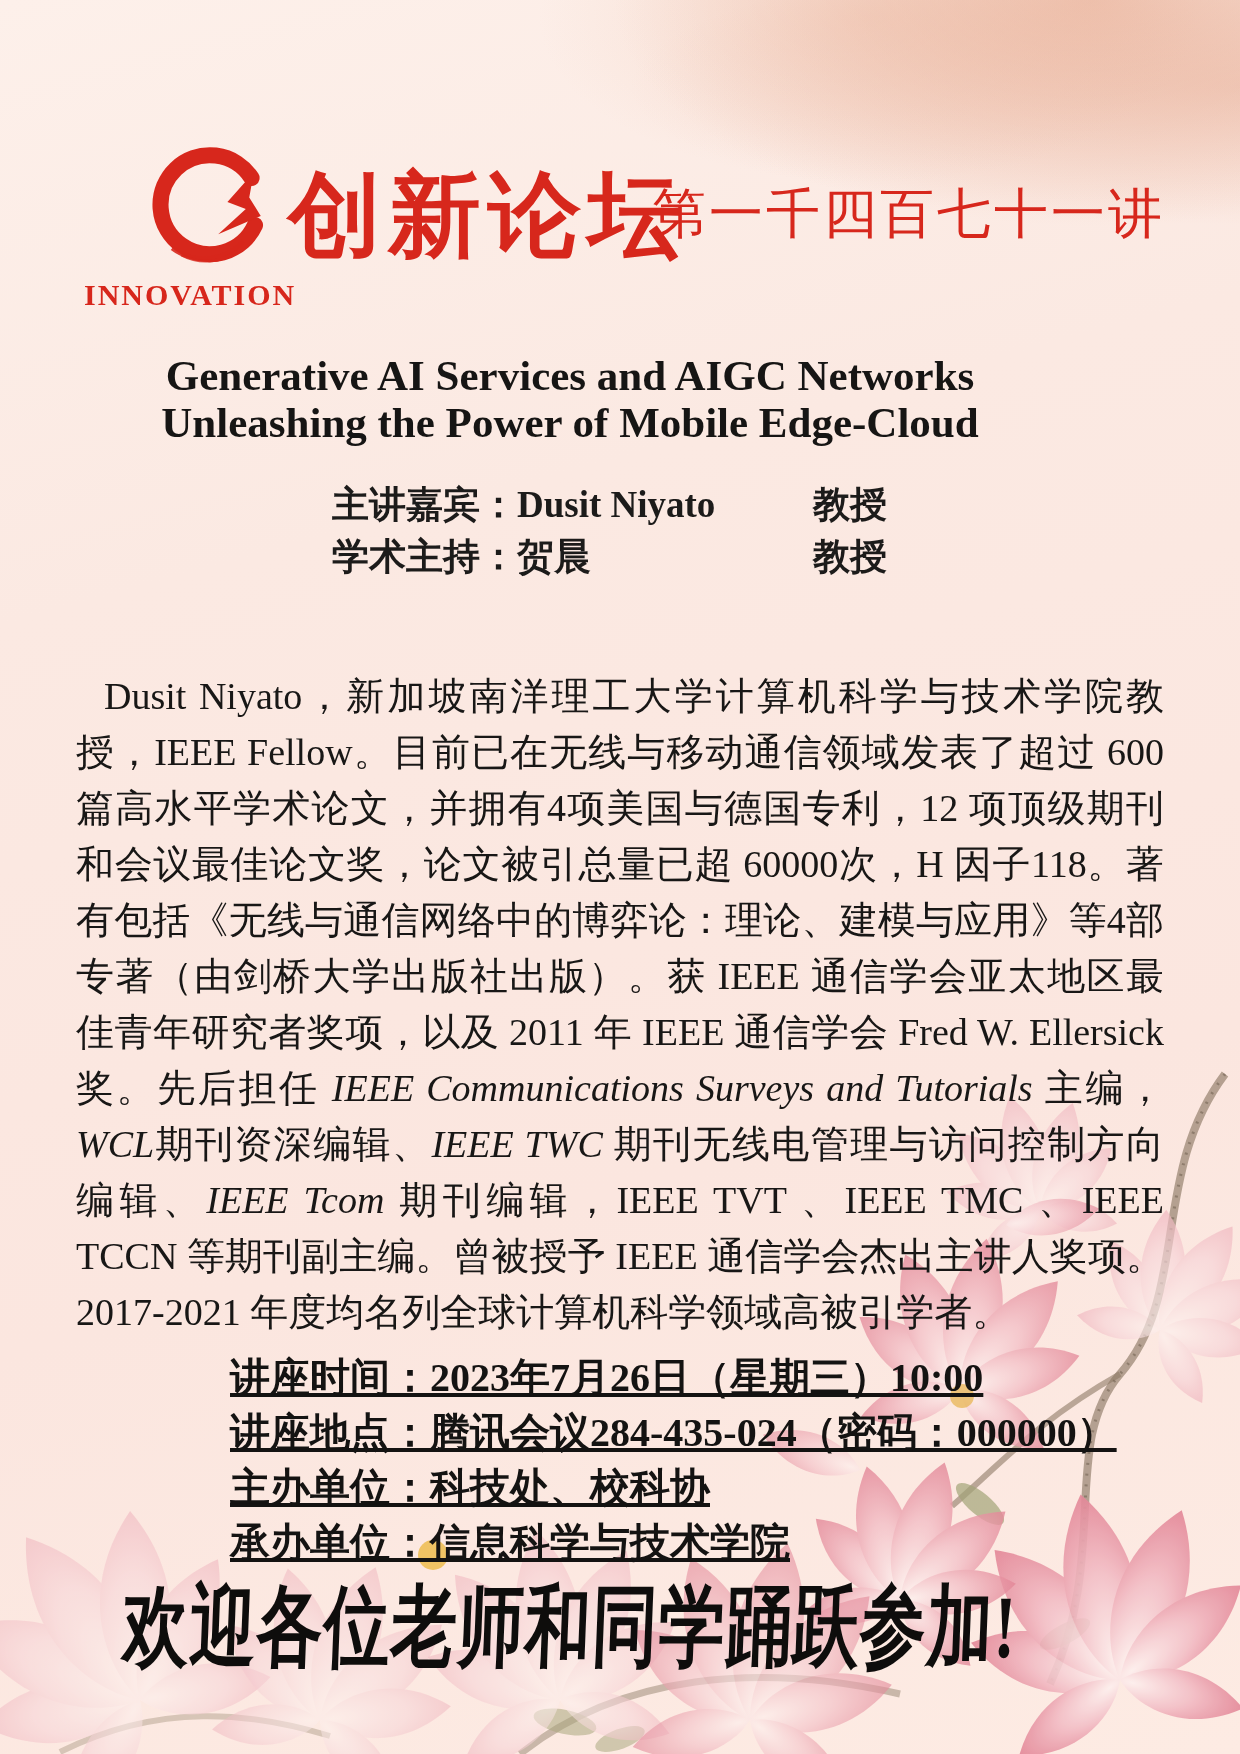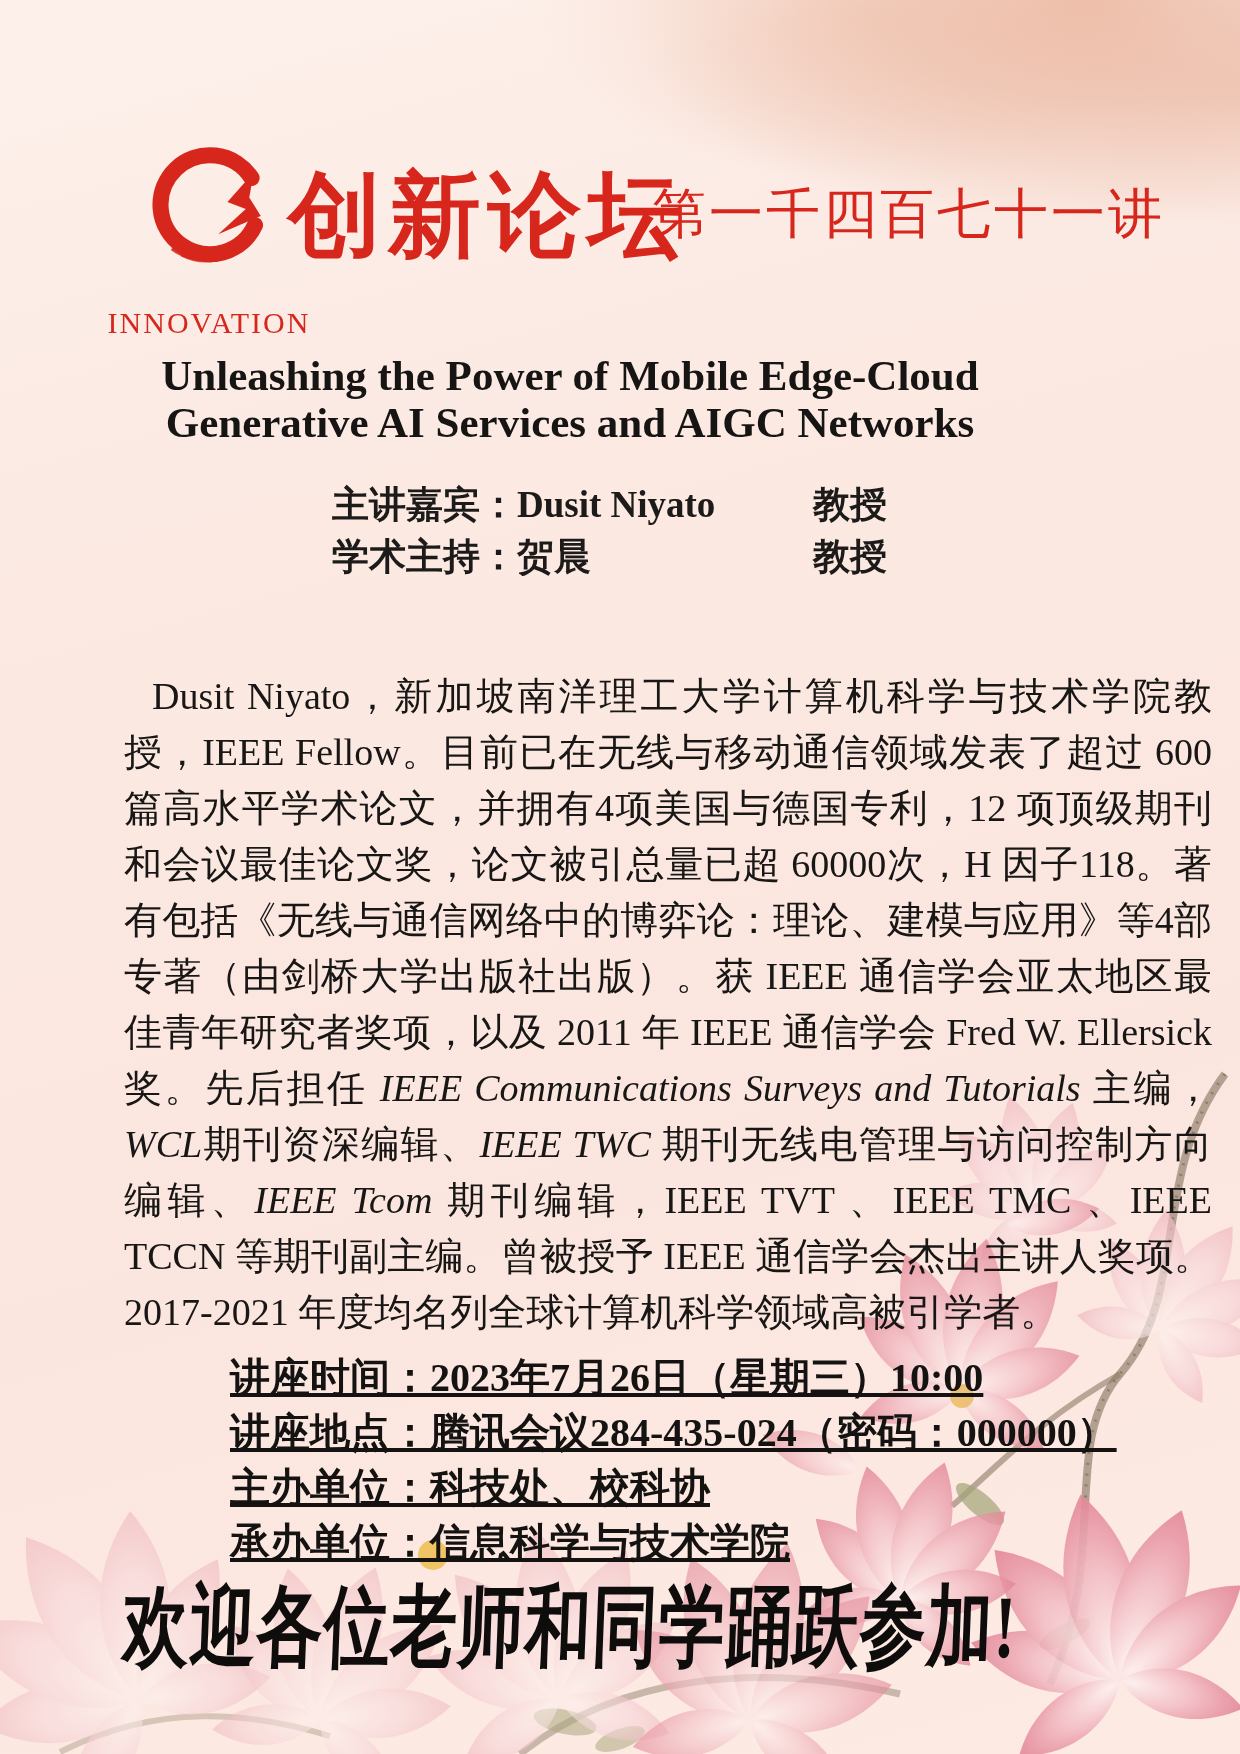--- a/index.html
+++ b/index.html
@@ -17,21 +17,21 @@
     background:
       radial-gradient(55% 75% at 88% 0%,rgba(228,160,130,.50),rgba(228,160,130,0) 70%),
       radial-gradient(38% 55% at 70% 4%,rgba(238,192,170,.40),rgba(238,192,170,0) 70%),
       radial-gradient(70% 45% at 101% 20%,rgba(222,148,118,.30),rgba(222,148,118,0) 72%);
   }
   .flowers{position:absolute;left:0;top:1034px;z-index:0;}
   
   .logo-svg{position:absolute;left:130px;top:140px;width:158px;height:138px;z-index:1;}
   .logo-word{
     position:absolute;left:84px;top:278px;width:250px;z-index:1;
-    text-align:center;font-size:30px;letter-spacing:2px;color:#d7271c;font-weight:400;margin-top:28px;
+    text-align:left;font-size:30px;letter-spacing:2px;color:#d7271c;font-weight:700;
   }
   .forum-title{
     position:absolute;left:288px;top:153px;z-index:1;
     font-family:"Liberation Sans","DejaVu Sans",sans-serif;
     font-weight:900;font-size:93px;letter-spacing:7px;color:#d7271c;
   }
   .session-no{
     position:absolute;left:652px;top:178px;z-index:1;
     font-size:54px;letter-spacing:3px;color:#d7271c;font-weight:500;
   }
@@ -39,21 +39,21 @@
   .talk-title{
     position:absolute;left:0;top:352px;width:1140px;z-index:1;
     text-align:center;font-weight:700;font-size:43px;line-height:47px;color:#161514;
   }
   
   .speakers{position:absolute;left:332px;top:479px;z-index:1;font-size:37px;font-weight:700;line-height:52px;}
   .speakers .name{display:inline-block;min-width:296px;font-family:Liberation Serif, serif;}
   
   .bio{
     position:absolute;left:76px;top:630px;width:1088px;z-index:1;
-    font-size:38px;line-height:56px;text-align:justify;text-indent:28px;color:#181716;margin-left:48px;
+    font-size:38px;line-height:56px;text-align:justify;text-indent:28px;color:#181716;
   }
   .bio .it{font-style:italic;}
   
   .details{position:absolute;left:230px;top:1350px;z-index:1;font-size:40px;font-weight:700;line-height:55px;color:#141312;text-decoration:underline;}
   
   .welcome{
     position:absolute;left:0;top:1582px;width:1140px;z-index:2;
     text-align:center;font-size:66px;font-weight:900;color:#0e0d0c;
     transform:scaleY(1.35) skewX(-3deg);transform-origin:50% 50%;
     letter-spacing:1px;
@@ -121,22 +121,22 @@
     <path d="M 99 28 L 76 54 L 92 60 L 68 82 L 105 66 L 95 50 Z" fill="#d7271c"></path>
     <path d="M 28 94 A 46 46 0 0 0 90 88" fill="none" stroke="#d7271c" stroke-width="4" opacity="0.9"></path>
     <path d="M 36 100 A 46 46 0 0 0 84 97" fill="none" stroke="#d7271c" stroke-width="2.5" opacity="0.8"></path>
   </svg>
   <div class="logo-word">INNOVATION</div>
 
   <div class="forum-title">创新论坛</div>
   <div class="session-no">第一千四百七十一讲</div>
 
   <div class="talk-title">
+    <div>Generative AI Services and AIGC Networks</div>
     <div>Unleashing the Power of Mobile Edge-Cloud</div>
-    <div>Generative AI Services and AIGC Networks</div>
   </div>
 
   <div class="speakers">
     <div class="speaker-row">
       <span>主讲嘉宾：</span><span class="name">Dusit Niyato</span><span>教授</span>
     </div>
     <div class="speaker-row">
       <span>学术主持：</span><span class="name">贺晨</span><span>教授</span>
     </div>
   </div>

